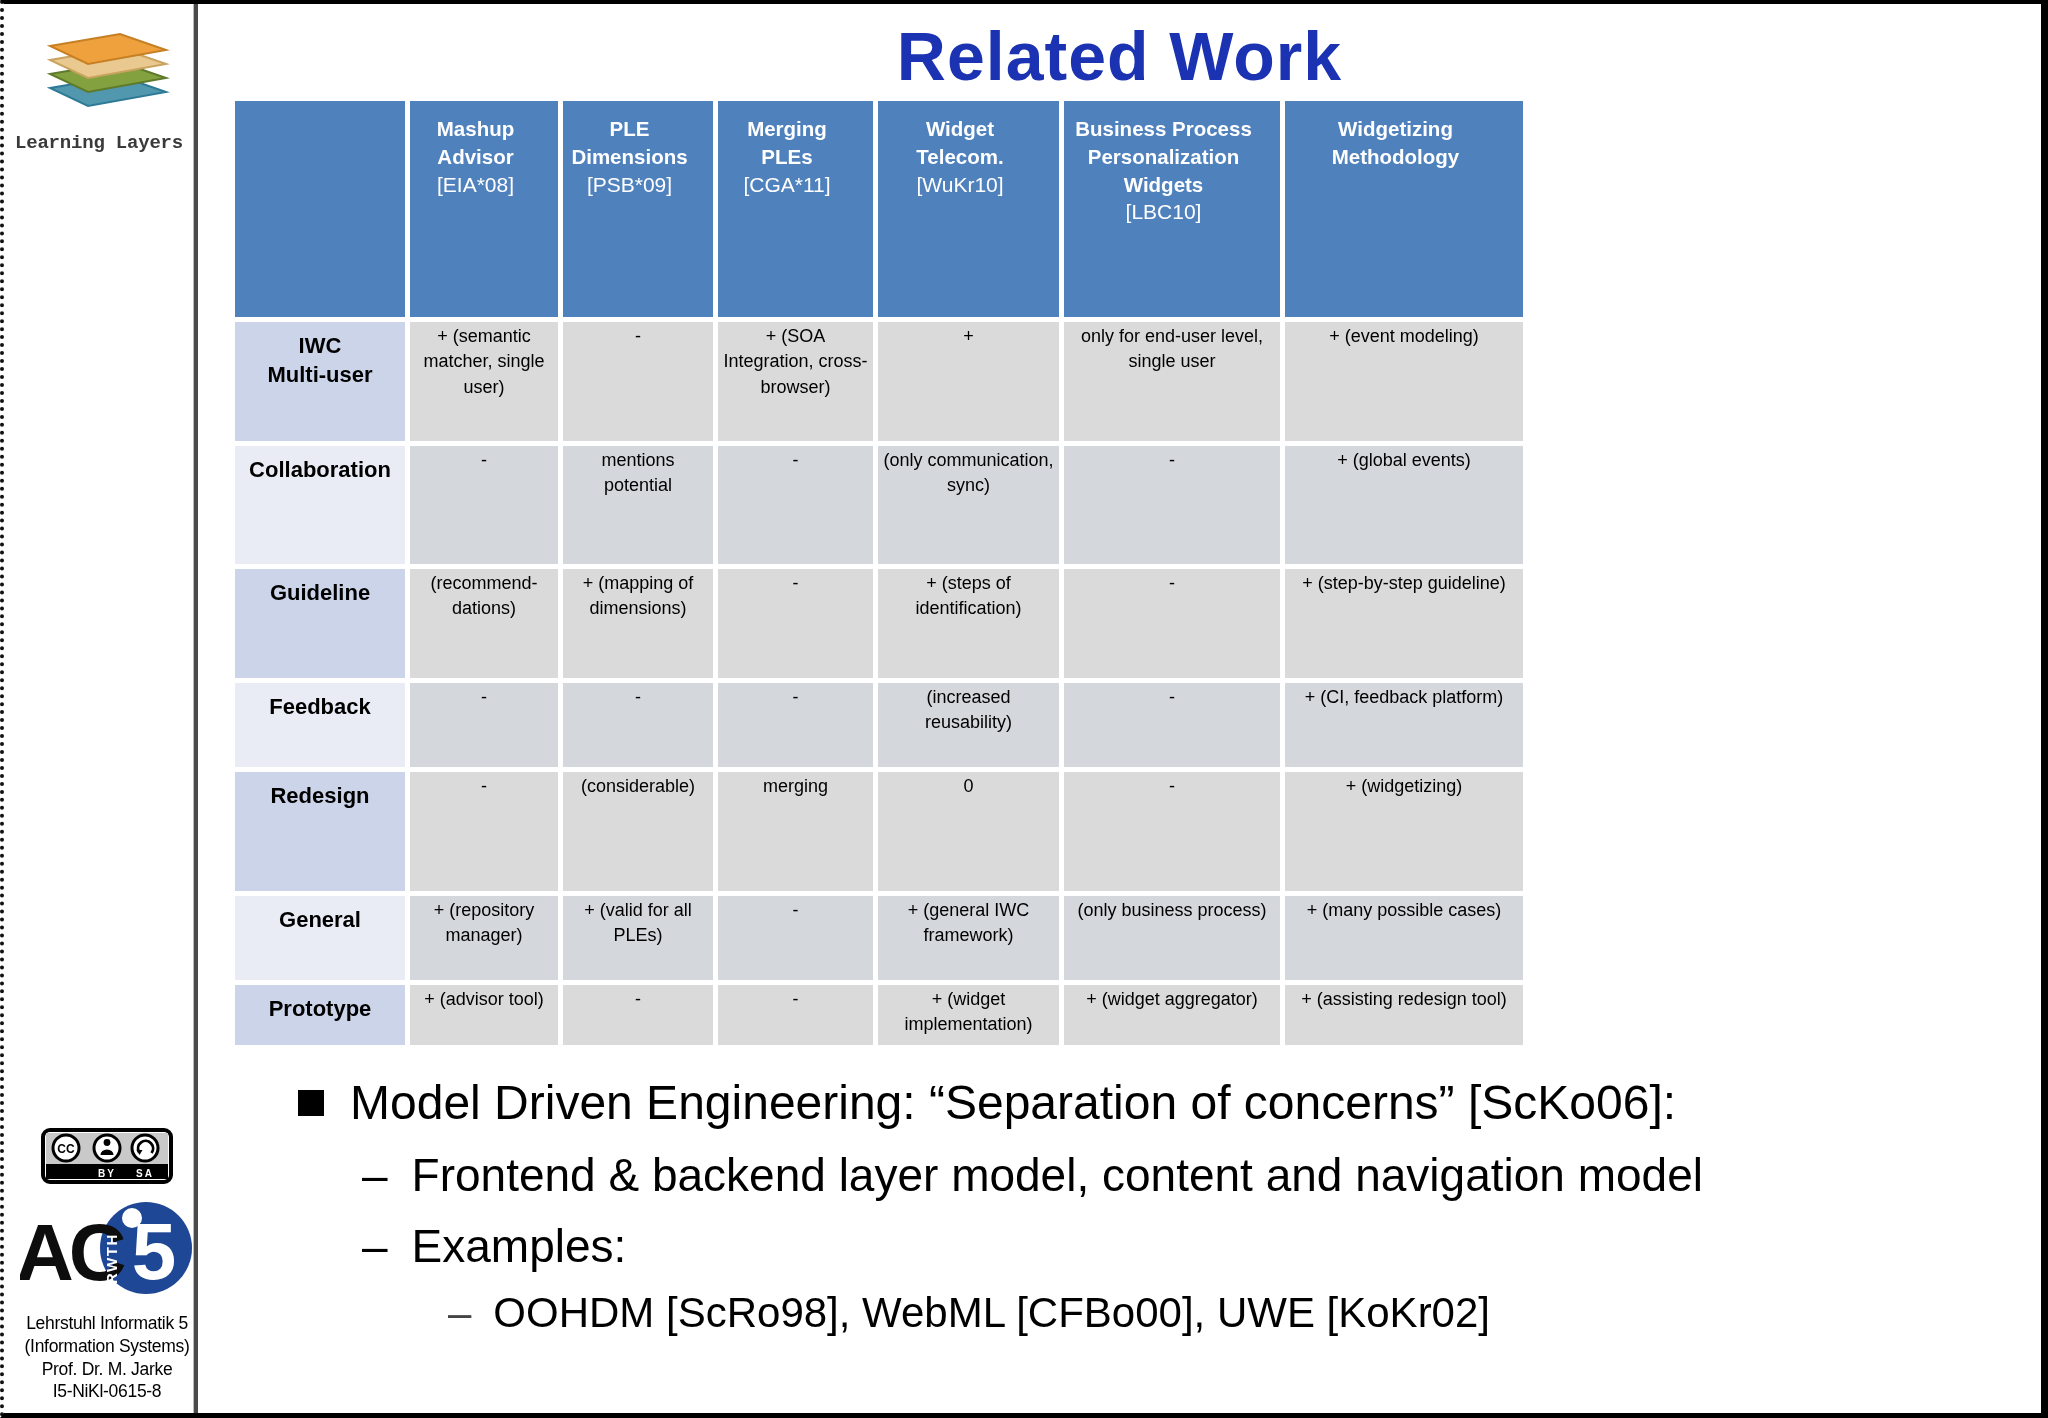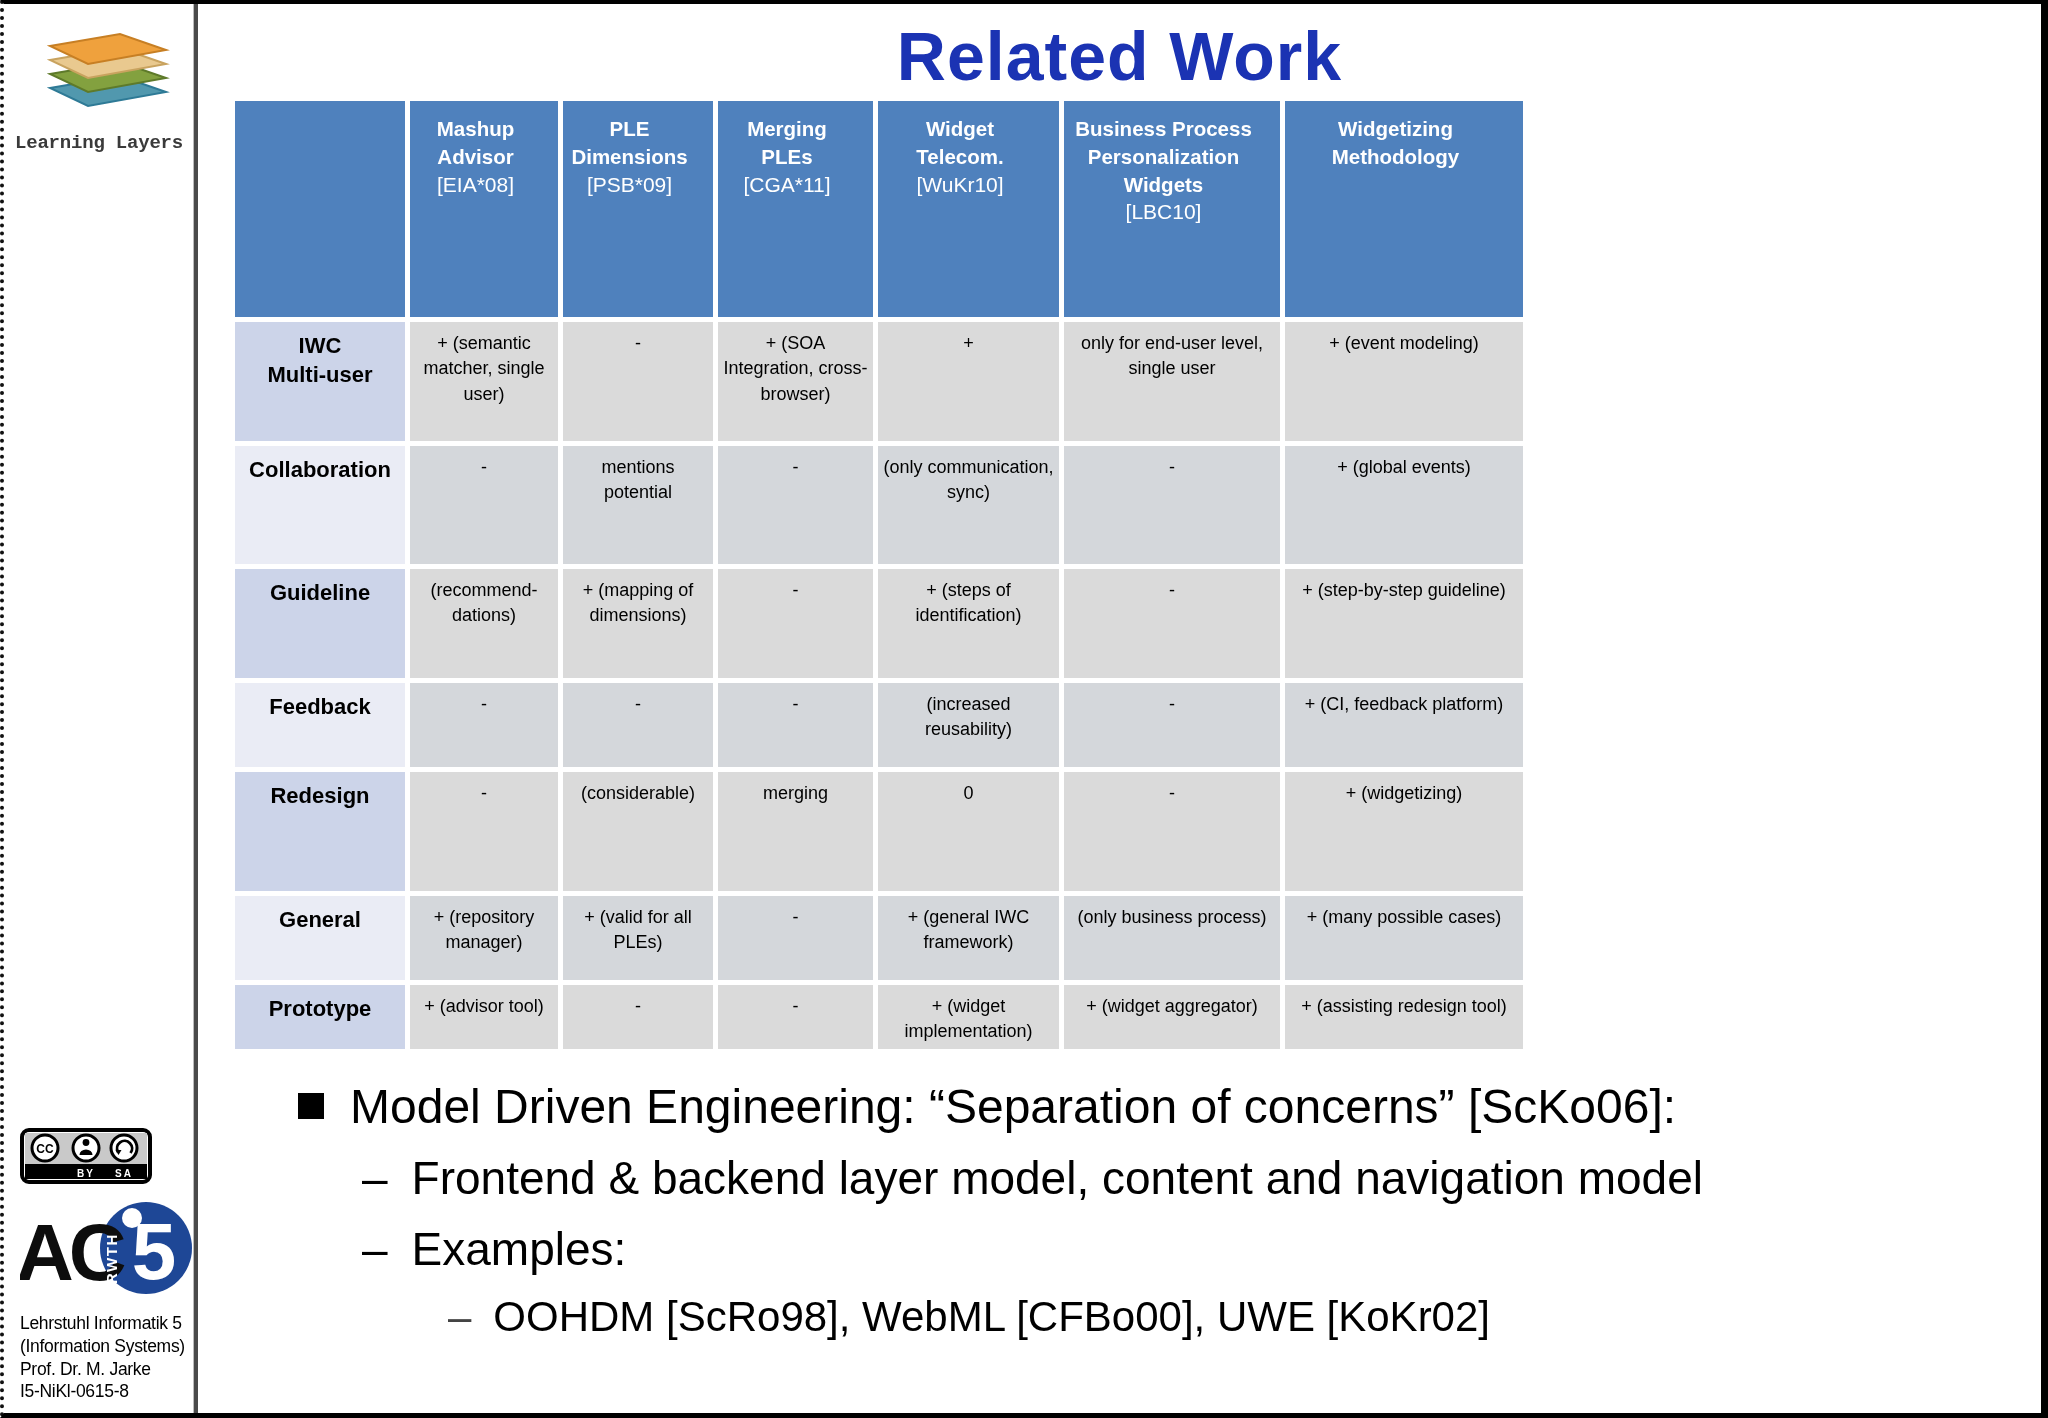--- a/index.html
+++ b/index.html
@@ -18,21 +18,21 @@
   }
   
   .sidebar{
     position:absolute;left:0;top:0;bottom:0;width:190px;
     background:#fff;
     border-right:4px solid #4a4a4a;
     box-shadow:-1px 0 0 #bbb inset;
   }
   .ll-logo-wrap{padding-top:22px;text-align:center;}
   .ll-caption{margin-top:10px;font-size:19px;font-weight:bold;color:#3a3a3a;letter-spacing:-0.2px;font-family:Liberation Mono, monospace;}
-  .sb-footer{position:absolute;left:16px;right:0;bottom:10px;text-align:left;}
+  .sb-footer{position:absolute;left:16px;right:0;bottom:10px;text-align:center;}
   .sb-footer .badge-row{margin-bottom:8px;}
   .sb-lines{font-size:17.5px;line-height:1.3;color:#000;letter-spacing:-0.3px;}
   
   .main{position:absolute;left:194px;top:0;right:0;bottom:0;}
   .title{
     text-align:center;margin-top:14px;
     font-size:68px;line-height:1.12;font-weight:900;
     letter-spacing:1px;color:var(--title-blue,#1b33b3);
   }
   
@@ -48,21 +48,21 @@
   }
   .col-title{font-size:20.5px;font-weight:bold;line-height:1.35;white-space:pre-line;}
   .col-cite{font-size:21px;font-weight:normal;margin-top:1px;line-height:1.2;}
   table.cmp tbody th.rlabel{
     font-size:22px;font-weight:bold;padding:10px 4px 4px 4px;
     line-height:1.3;white-space:pre-line;
   }
   table.cmp tbody tr.odd th.rlabel{background:#ccd4e9;}
   table.cmp tbody tr.even th.rlabel{background:#eaecf5;}
   table.cmp tbody td{
-    font-size:18px;line-height:1.4;padding:9px 4px 4px 4px;white-space:pre-line;
+    font-size:18px;line-height:1.4;padding:2px 4px 4px 4px;white-space:pre-line;
   }
   table.cmp tbody tr.odd td{background:#dadada;}
   table.cmp tbody tr.even td{background:#d4d7db;}
   table.cmp tbody tr:nth-child(1){height:119px;}
   table.cmp tbody tr:nth-child(2){height:118px;}
   table.cmp tbody tr:nth-child(3){height:109px;}
   table.cmp tbody tr:nth-child(4){height:84px;}
   table.cmp tbody tr:nth-child(5){height:119px;}
   table.cmp tbody tr:nth-child(6){height:84px;}
   table.cmp tbody tr:nth-child(7){height:60px;}

